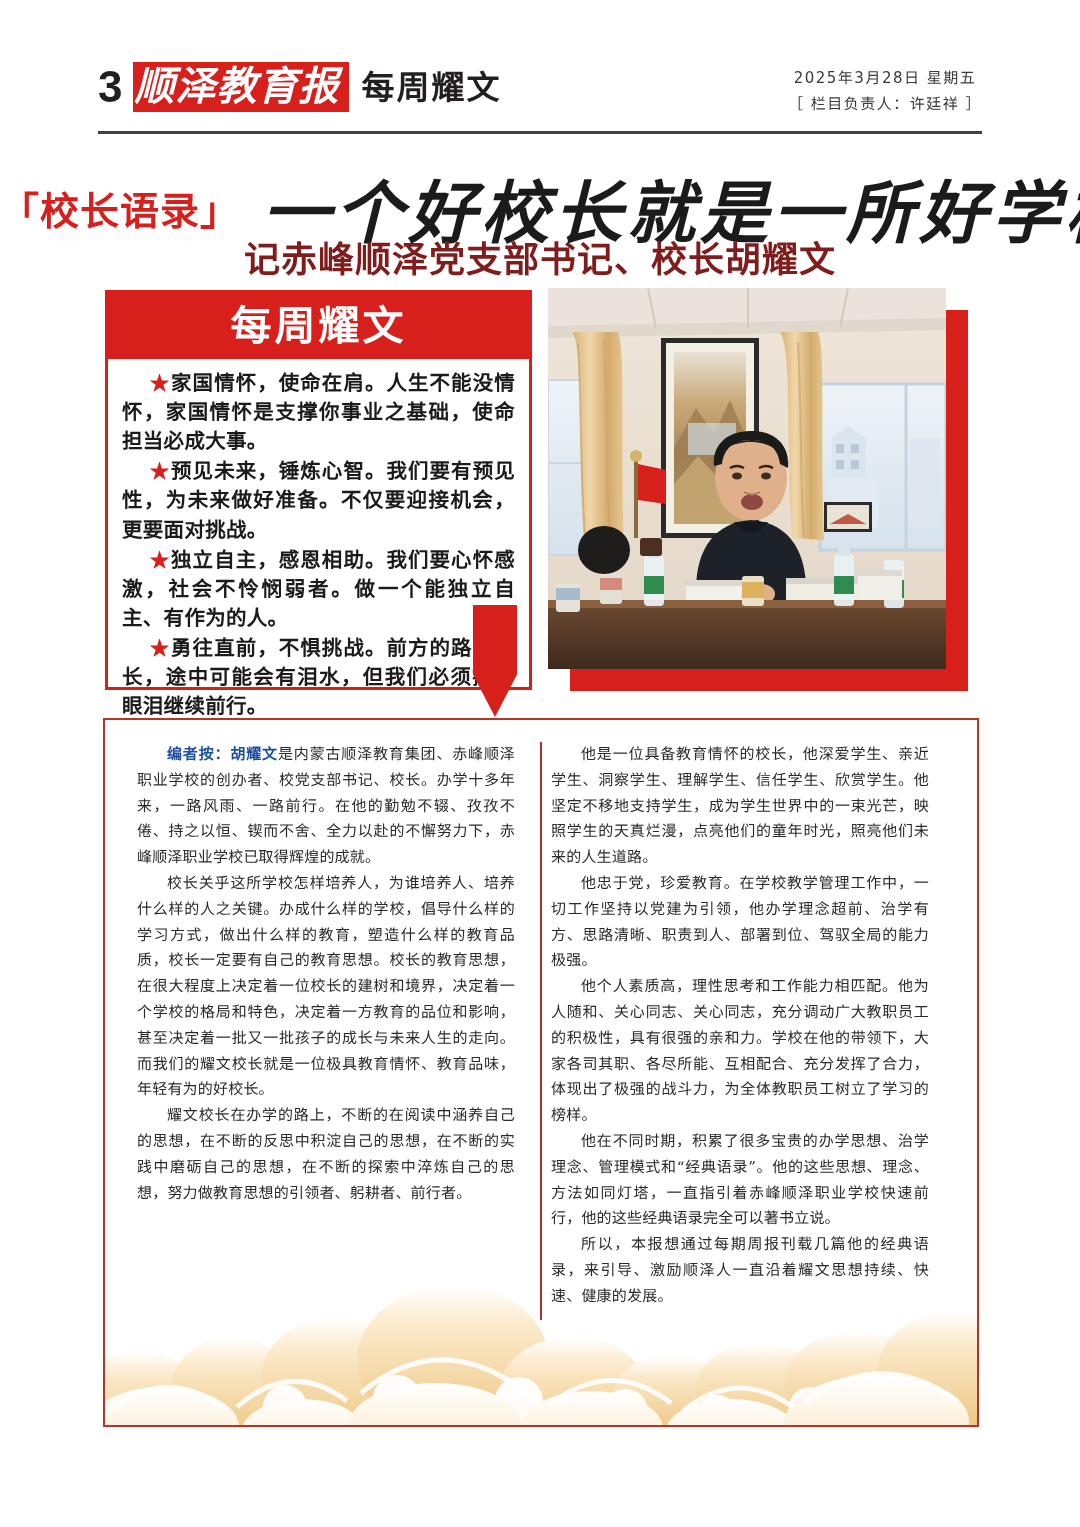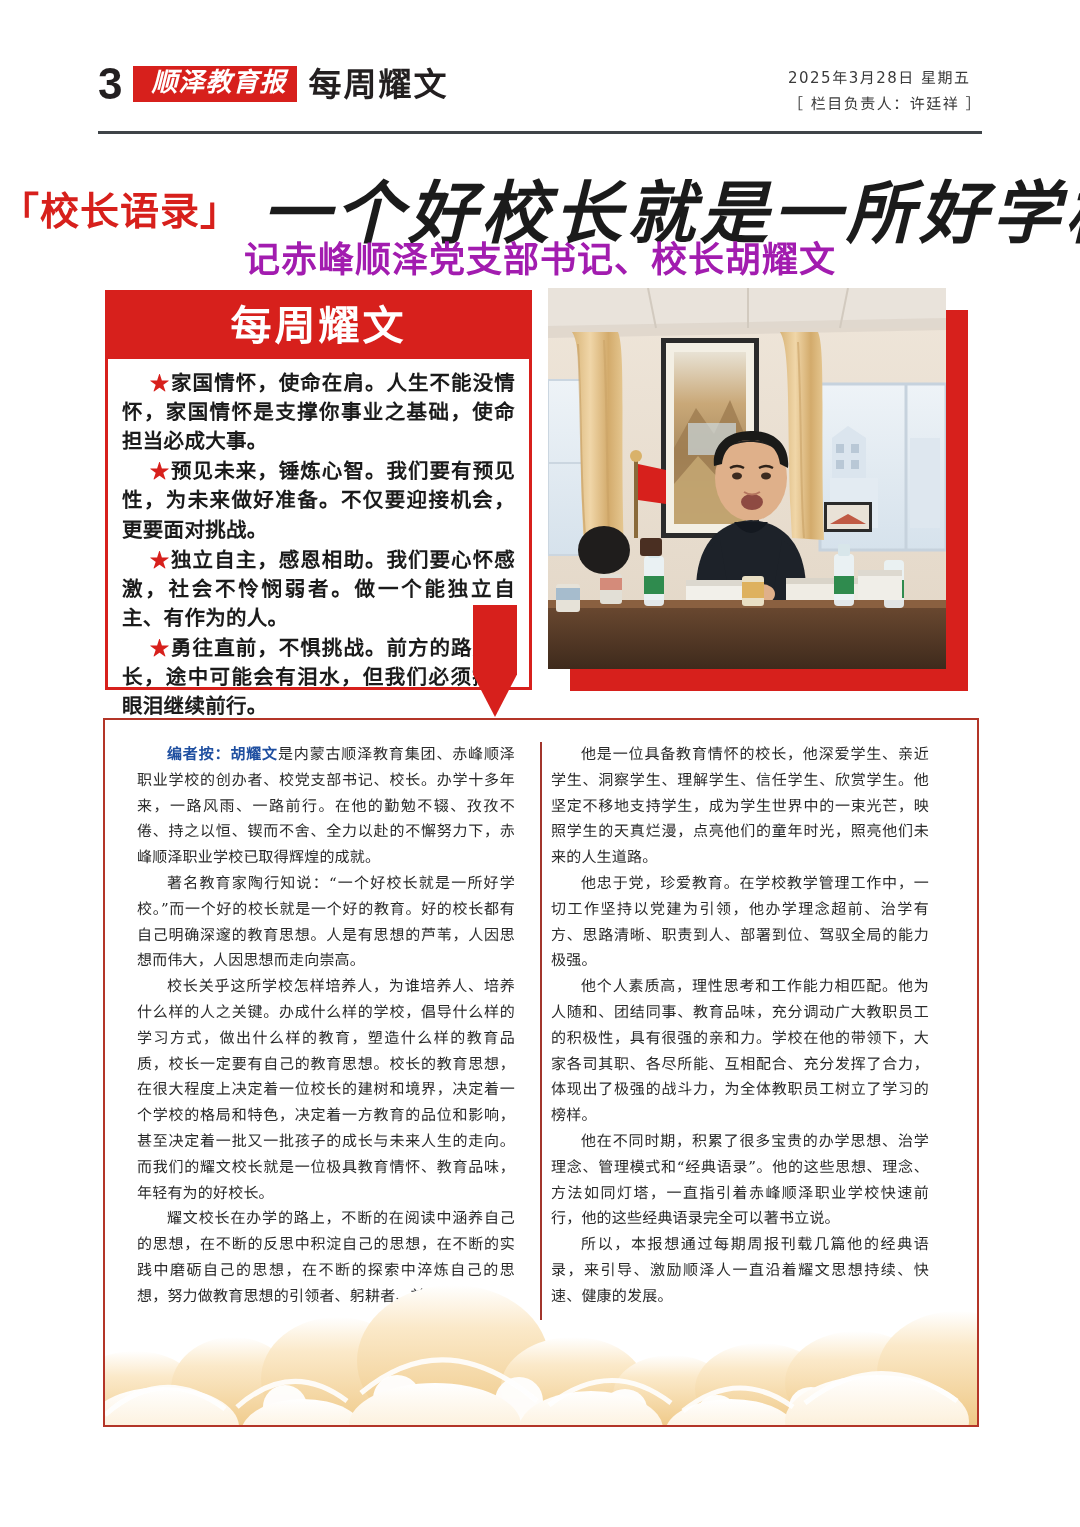--- a/index.html
+++ b/index.html
@@ -36,40 +36,40 @@
     font-size: 44px;
     font-weight: bold;
     color: #231f20;
     line-height: 1;
     letter-spacing: -1px;
   }
   .paper-name-box {
     background: #d7201c;
     color: #ffffff;
     font-family: "DejaVu Sans", "Liberation Sans", sans-serif;
-    font-size: 26px;
+    font-size: 40px;
     font-weight: bold;
     font-style: italic;
     letter-spacing: 1px;
-    padding: 3px 10px 5px 18px;
+    padding: 3px 10px 5px 1px;
     line-height: 1.05;
   }
   .column-name {
     font-family: "DejaVu Sans", "Liberation Sans", sans-serif;
     font-size: 33px;
     font-weight: bold;
     color: #231f20;
     letter-spacing: 2px;
     line-height: 1;
   }
   .mh-right {
     position: absolute;
     right: 0;
     top: 4px;
-    text-align: left;
+    text-align: center;
     font-family: "DejaVu Sans", "Liberation Sans", sans-serif;
     color: #3a3a3a;
   }
   .mh-date {
     font-size: 15px;
     letter-spacing: 1.5px;
     margin-bottom: 5px;
   }
   .mh-editor {
     font-size: 15px;
@@ -116,21 +116,21 @@
     left: 0;
     top: 230px;
     width: 1080px;
     text-align: center;
     white-space: nowrap;
   }
   .subtitle {
     font-family: "DejaVu Sans", "Liberation Sans", sans-serif;
     font-size: 36px;
     font-weight: bold;
-    color: #a21caf;
+    color: #7f1d1d;
     letter-spacing: 1px;
   }
 
   
   .quote-box {
     position: absolute;
     left: 105px;
     top: 290px;
     width: 427px;
     height: 400px;
@@ -446,28 +446,27 @@
   </div>
 </div>
 
 <div class="article-box">
   <div class="col-divider"></div>
   <div class="cols">
     <div class="col">
       <p class="para">
         <span class="editor-label">编者按：</span><span class="editor-label">胡耀文</span><span>是内蒙古顺泽教育集团、赤峰顺泽职业学校的创办者、校党支部书记、校长。办学十多年来，一路风雨、一路前行。在他的勤勉不辍、孜孜不倦、持之以恒、锲而不舍、全力以赴的不懈努力下，赤峰顺泽职业学校已取得辉煌的成就。</span>
       </p>
-      <p class="para">著名教育家陶行知说：“一个好校长就是一所好学校。”而一个好的校长就是一个好的教育。好的校长都有自己明确深邃的教育思想。人是有思想的芦苇，人因思想而伟大，人因思想而走向崇高。</p>
       <p class="para">校长关乎这所学校怎样培养人，为谁培养人、培养什么样的人之关键。办成什么样的学校，倡导什么样的学习方式，做出什么样的教育，塑造什么样的教育品质，校长一定要有自己的教育思想。校长的教育思想，在很大程度上决定着一位校长的建树和境界，决定着一个学校的格局和特色，决定着一方教育的品位和影响，甚至决定着一批又一批孩子的成长与未来人生的走向。而我们的耀文校长就是一位极具教育情怀、教育品味，年轻有为的好校长。</p>
       <p class="para">耀文校长在办学的路上，不断的在阅读中涵养自己的思想，在不断的反思中积淀自己的思想，在不断的实践中磨砺自己的思想，在不断的探索中淬炼自己的思想，努力做教育思想的引领者、躬耕者、前行者。</p>
     </div>
     <div class="col">
       <p class="para">他是一位具备教育情怀的校长，他深爱学生、亲近学生、洞察学生、理解学生、信任学生、欣赏学生。他坚定不移地支持学生，成为学生世界中的一束光芒，映照学生的天真烂漫，点亮他们的童年时光，照亮他们未来的人生道路。</p>
       <p class="para">他忠于党，珍爱教育。在学校教学管理工作中，一切工作坚持以党建为引领，他办学理念超前、治学有方、思路清晰、职责到人、部署到位、驾驭全局的能力极强。</p>
-      <p class="para">他个人素质高，理性思考和工作能力相匹配。他为人随和、团结同事、教育品味，充分调动广大教职员工的积极性，具有很强的亲和力。学校在他的带领下，大家各司其职、各尽所能、互相配合、充分发挥了合力，体现出了极强的战斗力，为全体教职员工树立了学习的榜样。</p>
+      <p class="para">他个人素质高，理性思考和工作能力相匹配。他为人随和、关心同志、关心同志，充分调动广大教职员工的积极性，具有很强的亲和力。学校在他的带领下，大家各司其职、各尽所能、互相配合、充分发挥了合力，体现出了极强的战斗力，为全体教职员工树立了学习的榜样。</p>
       <p class="para">他在不同时期，积累了很多宝贵的办学思想、治学理念、管理模式和“经典语录”。他的这些思想、理念、方法如同灯塔，一直指引着赤峰顺泽职业学校快速前行，他的这些经典语录完全可以著书立说。</p>
       <p class="para">所以，本报想通过每期周报刊载几篇他的经典语录，来引导、激励顺泽人一直沿着耀文思想持续、快速、健康的发展。</p>
     </div>
   </div>
 
   <div class="cloud-decor">
     <svg width="872" height="150" viewBox="0 0 872 150" preserveAspectRatio="none">
       <defs>
         <linearGradient id="cg" x1="0" y1="0" x2="0" y2="1">
           <stop offset="0%" stop-color="#ffffff"></stop>

